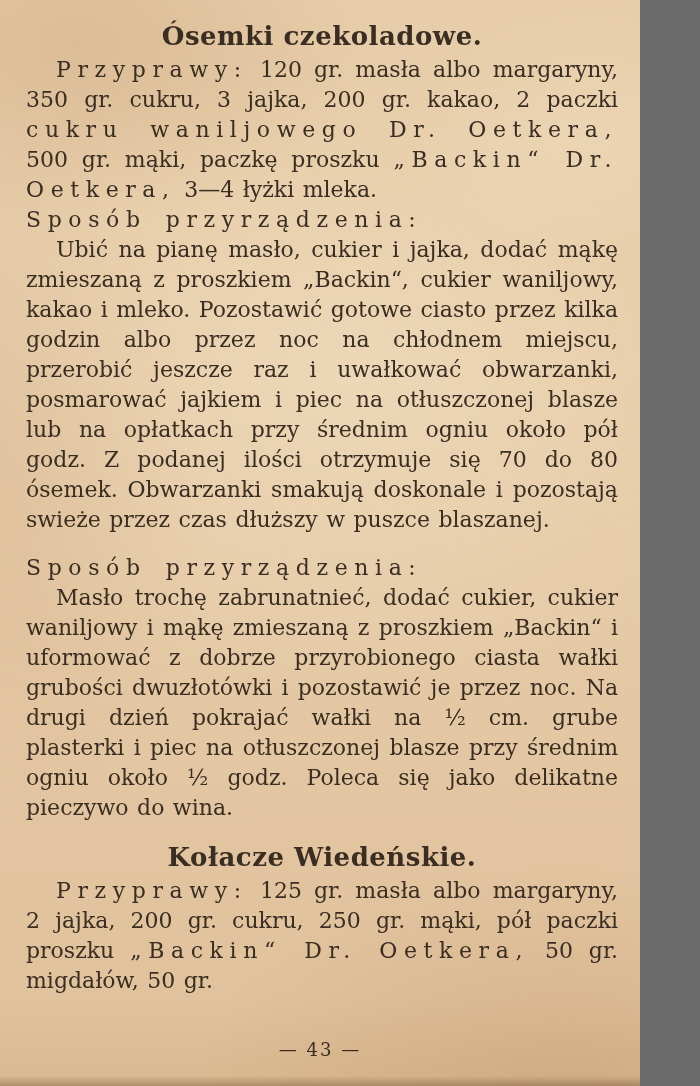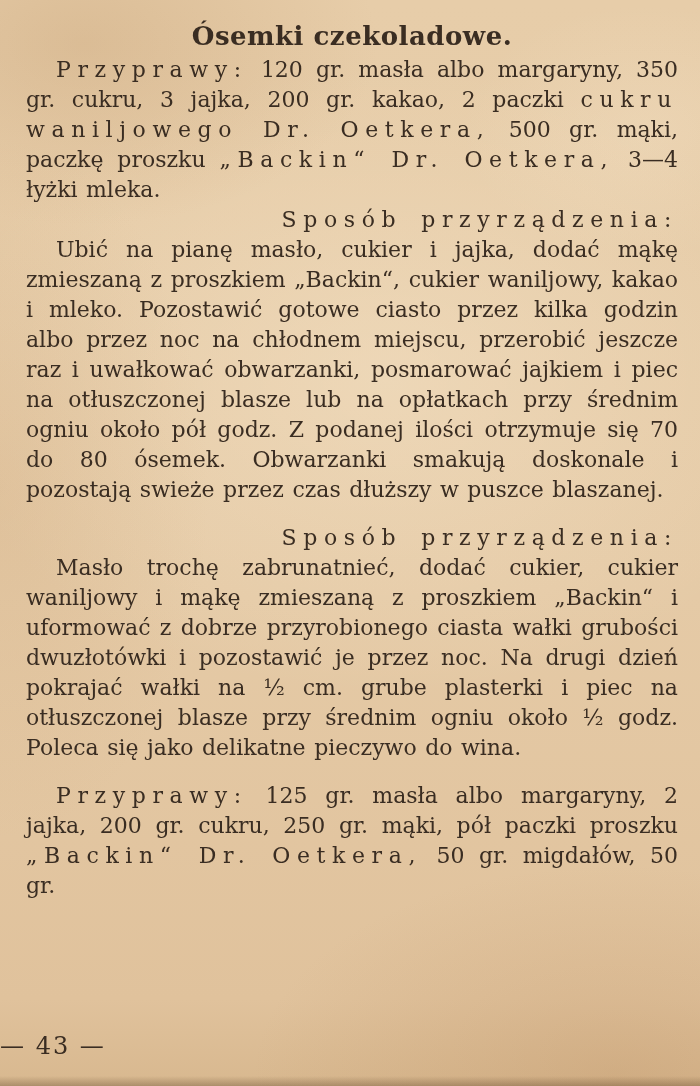--- a/index.html
+++ b/index.html
@@ -1,19 +1,19 @@
 <!DOCTYPE html>
 <html lang="pl"><head>
 <meta charset="utf-8">
 <title>Scan</title>
 <style>
   html, body { margin: 0; padding: 0; background: #6b6b6b; }
   .page {
     position: relative;
-    width: 700px;
+    width: 640px;
     height: 1086px;
     margin: 0;
     box-sizing: border-box;
     padding: 20px 22px 0 26px;
     overflow: hidden;
     color: #3a2d22;
     font-family: "DejaVu Serif", "Liberation Serif", serif;
     background-color: #e5caa6;
     background-image:
       radial-gradient(ellipse 420px 260px at 12% 4%, rgba(190,150,105,0.30), rgba(190,150,105,0) 70%),
@@ -47,31 +47,31 @@
     line-height: 30px;
     text-align: justify;
     text-indent: 30px;
     word-spacing: 1.5px;
   }
   .sp { letter-spacing: 0.30em; }
   .method-heading {
     margin: 0;
     font-size: 22px;
     line-height: 30px;
-    text-align: right;
+    text-align: left;
     text-indent: 0;
     letter-spacing: 0.30em;
     word-spacing: 0.25em;
   }
   .page-number {
     position: absolute;
     left: 0; right: 0;
     bottom: 26px;
-    text-align: left;
-    font-size: 24px;
+    text-align: center;
+    font-size: 18px;
     letter-spacing: 2px;
   }
 </style>
 </head>
 <body>
 
 <div class="page">
 
   <section class="recipe">
     <h2 class="recipe-title">Ósemki czekoladowe.</h2>
@@ -86,20 +86,21 @@
     <p class="method-heading">Sposób przyrządzenia:</p>
     <p class="para">Ubić na pianę masło, cukier i jajka, dodać mąkę zmieszaną z proszkiem „Backin“, cukier waniljowy, kakao i mleko. Pozostawić gotowe ciasto przez kilka godzin albo przez noc na chłodnem miejscu, przerobić jeszcze raz i uwałkować obwarzanki, posmarować jajkiem i piec na otłuszczonej blasze lub na opłatkach przy średnim ogniu około pół godz. Z podanej ilości otrzymuje się 70 do 80 ósemek. Obwarzanki smakują doskonale i pozostają swieże przez czas dłuższy w puszce blaszanej.</p>
   </section>
 
   <section class="recipe">
     <p class="method-heading">Sposób przyrządzenia:</p>
     <p class="para">Masło trochę zabrunatnieć, dodać cukier, cukier waniljowy i mąkę zmieszaną z proszkiem „Backin“ i uformować z dobrze przyrobionego ciasta wałki grubości dwuzłotówki i pozostawić je przez noc. Na drugi dzień pokrajać wałki na ½ cm. grube plasterki i piec na otłuszczonej blasze przy średnim ogniu około ½ godz. Poleca się jako delikatne pieczywo do wina.</p>
   </section>
 
   <section class="recipe">
+    <h2 class="recipe-title">Kołacze Wiedeńskie.</h2>
     <p class="para">
       <span class="sp">Przyprawy:</span>
       <span>125 gr. masła albo margaryny, 2 jajka, 200 gr. cukru, 250 gr. mąki, pół paczki proszku</span>
       <span class="sp">„Backin“ Dr. Oetkera,</span>
       <span>50 gr. migdałów, 50 gr.</span>
     </p>
   </section>
 
   <div class="page-number">— 43 —</div>
 

